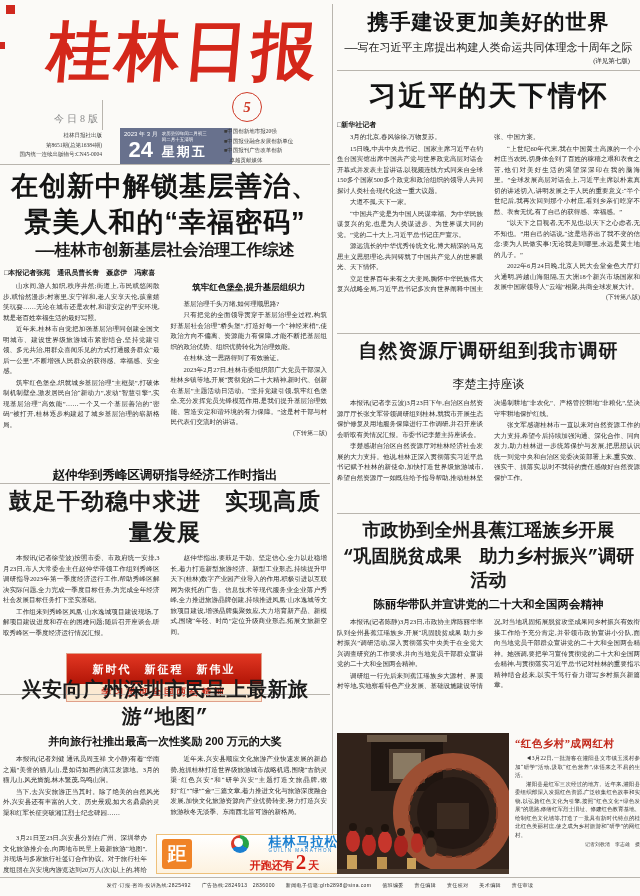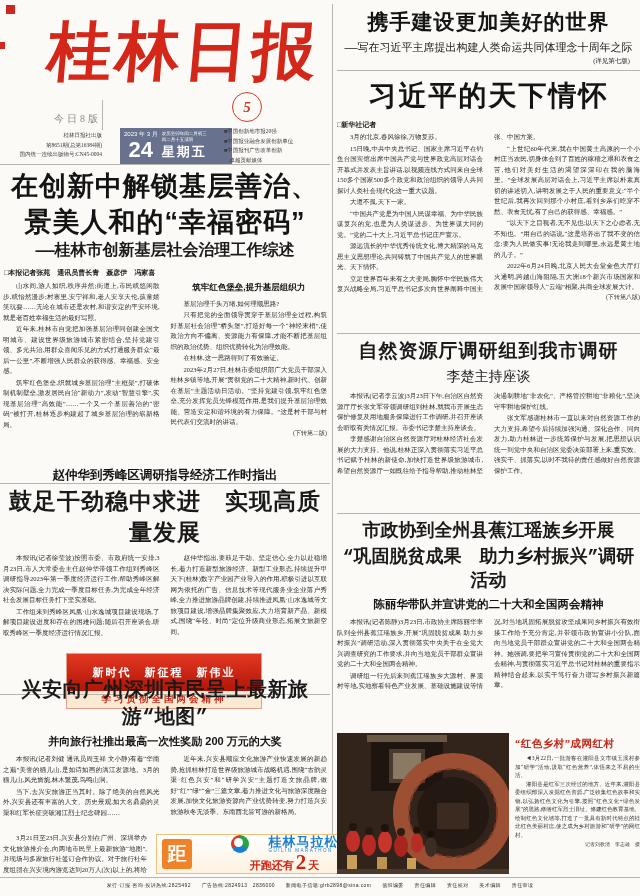--- a/index.html
+++ b/index.html
@@ -39,21 +39,21 @@
   .date-ym { font-size:6px; }
   .date-day { font-size:22px; font-weight:900; line-height:1; }
   .date-right { display:flex; flex-direction:column; justify-content:center; }
   .lunar { font-size:4.5px; line-height:1.3; }
   .weekday { font-size:13px; font-weight:900; letter-spacing:2px; }
   .honors { font-size:5.5px; line-height:1.75; color:#3a3a3a; }
   .corner-mark { background:#d0281e; }
 
   
   .banner { border:1px solid #e0a08a; }
-  .banner-top { height:37px; background:linear-gradient(#e23722,#b21507); color:#fff;
+  .banner-top { height:30px; background:linear-gradient(#e23722,#b21507); color:#fff;
     font-family:"Liberation Sans", sans-serif; font-weight:900; font-size:11px;
     letter-spacing:2px; display:flex; align-items:center; justify-content:center; }
   .banner-bottom { height:17px; background:#fbe9d2; color:#c2281a;
     font-weight:bold; font-size:9.5px; letter-spacing:3px;
     display:flex; align-items:center; justify-content:center; }
 
   
   .ad { display:flex; align-items:center; gap:5px; padding:2px 5px;
     background:linear-gradient(#ffffff,#fdf2df); border:1px solid #eec07a; }
   .ad-ju { width:30px; height:30px; background:#f08327; color:#fff; border-radius:3px;
@@ -227,21 +227,21 @@
           <p>2022年6月24日晚,北京人民大会堂金色大厅灯火通明,跨越山海阻隔,五大洲18个新兴市场国家和发展中国家领导人“云端”相聚,共商全球发展大计。</p>
         </div>
       <p class="jump">(下转第八版)</p>
     </div>
   </div>
 
   <div class="abs hline" style="left:337px;top:333px;width:303px;"></div>
 
   <div class="abs" style="left:337px;top:338px;width:303px;height:172px;">
     <div class="h-serif center" style="font-size:19px;letter-spacing:1px;">自然资源厅调研组到我市调研</div>
-    <div class="h-serif center" style="font-size:14px;font-weight:normal;margin-top:4px;">李楚主持座谈</div>
+    <div class="h-serif center" style="font-size:12px;font-weight:normal;margin-top:12px;">李楚主持座谈</div>
     <div class="cols2 body-text" style="height:124px;margin-top:5px;">
         <p>本报讯(记者李云波)3月23日下午,自治区自然资源厅厅长张文军带领调研组到桂林,就我市开展生态保护修复及用地服务保障进行工作调研,并召开座谈会听取有关情况汇报。市委书记李楚主持座谈会。</p>
         <p>李楚感谢自治区自然资源厅对桂林经济社会发展的大力支持。他说,桂林正深入贯彻落实习近平总书记赋予桂林的新使命,加快打造世界级旅游城市,希望自然资源厅一如既往给予指导帮助,推动桂林坚决遏制耕地“非农化”、严格管控耕地“非粮化”,坚决守牢耕地保护红线。</p>
         <p>张文军感谢桂林市一直以来对自然资源工作的大力支持,希望今后持续加强沟通、深化合作、同向发力,助力桂林进一步统筹保护与发展,把思想认识统一到党中央和自治区党委决策部署上来,重实效、强实干、抓落实,以时不我待的责任感做好自然资源保护工作。</p>
       </div>
   </div>
 
   <div class="abs hline" style="left:337px;top:513px;width:303px;"></div>
 
   <div class="abs" style="left:337px;top:518px;width:303px;height:210px;">

